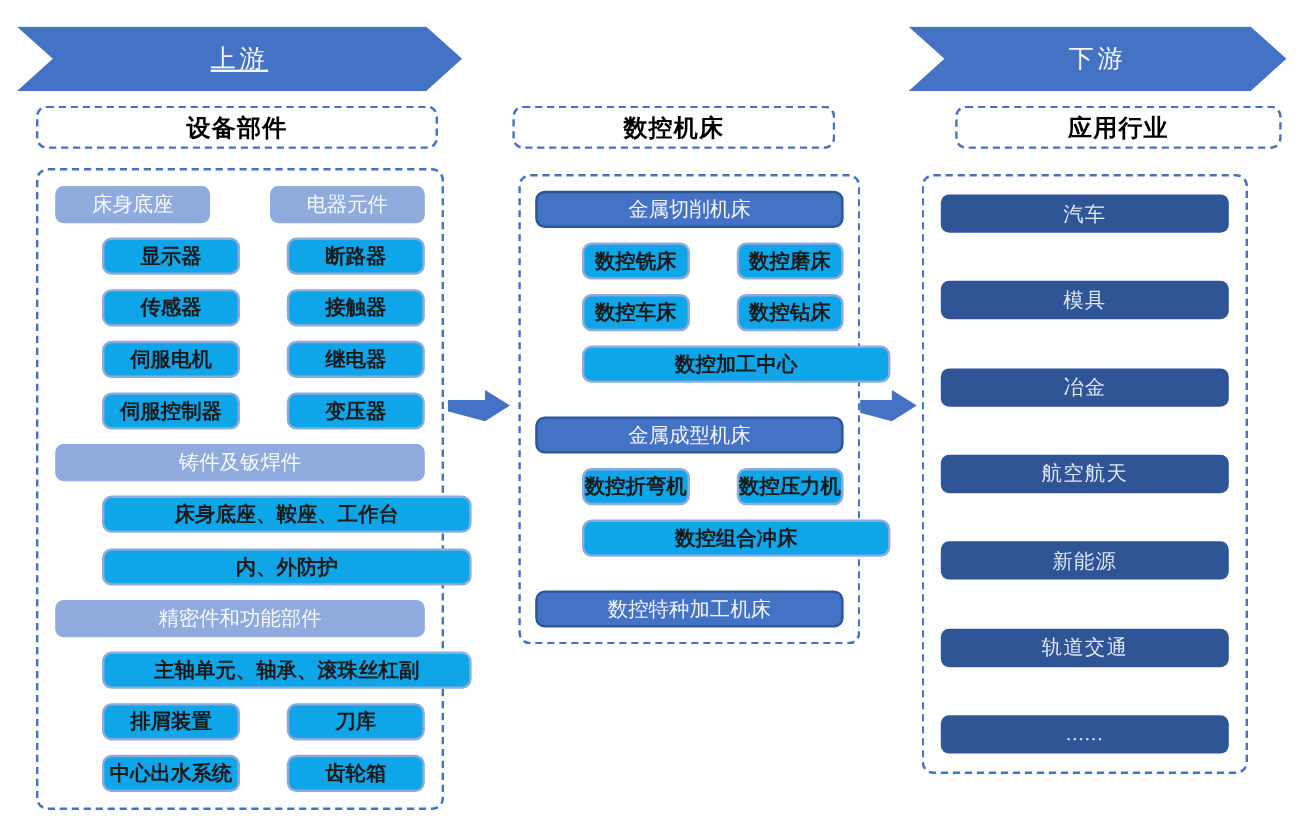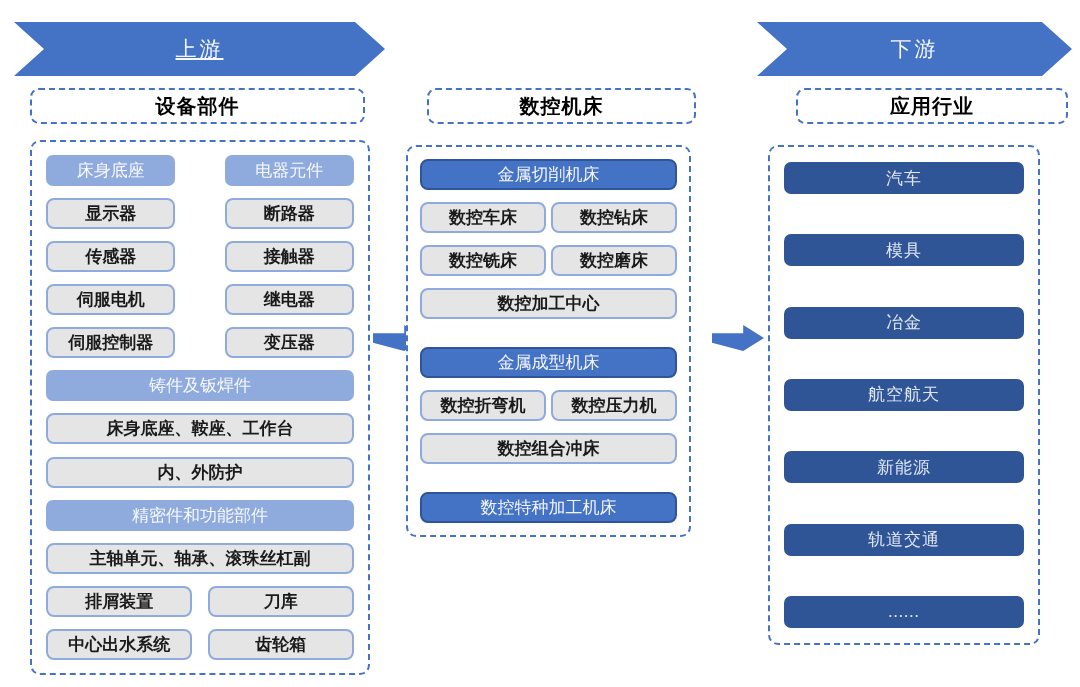--- a/index.html
+++ b/index.html
@@ -35,34 +35,34 @@
   .cat-1{left:30px;width:335px;}
   .cat-2{left:427px;width:269px;}
   .cat-3{left:796px;width:272px;}
 
   
   .panel{
     position:absolute;border:2px dashed var(--blue);border-radius:10px;background:#fff;
     display:flex;flex-direction:column;
   }
   .panel-1{left:30px;top:140px;width:340px;height:535px;padding:13px 14px;justify-content:space-between;}
-  .panel-2{left:406px;top:145px;width:285px;height:392px;padding:12px 12px;gap:12px;}
+  .panel-2{left:432px;top:145px;width:285px;height:392px;padding:12px 12px;gap:12px;}
   .panel-3{left:768px;top:145px;width:272px;height:500px;padding:15px 14px;justify-content:space-between;}
 
   .row{display:flex;justify-content:space-between;width:100%;}
   .cell-n{width:42%;}   
   .cell-w{width:47.5%;} 
   .cell-m{width:49%;}   
   .fullw{width:100%;}
 
   .box{
     display:flex;align-items:center;justify-content:center;
     height:31px;border-radius:8px;font-size:17px;line-height:1;
   }
-  .box.white{background:#e5e5e5;border:2px solid var(--light-blue);color:var(--ink);font-weight:700;}
+  .box.white{background:#0ea5e9;border:2px solid var(--light-blue);color:var(--ink);font-weight:700;margin-left:39px;}
   .box.light{background:var(--light-blue);color:#f7f9fd;font-weight:400;border-radius:7px;}
   .box.mid{background:var(--blue);border:2px solid var(--mid-border);color:#f2f5fb;height:32px;font-weight:400;}
   .box.dark{background:var(--dark-blue);color:#dfe6f4;height:32px;font-weight:400;border-radius:7px;letter-spacing:1px;}
   .extra{margin-top:16px;}
 
   
   .flow-arrow{
     position:absolute;top:325px;width:52px;height:26px;background:var(--blue);
     clip-path:polygon(0 32%, 60% 32%, 60% 0, 100% 50%, 60% 100%, 0 68%);
   }
@@ -126,26 +126,26 @@
     </div>
     <div class="row">
       <div class="box white cell-w">中心出水系统</div>
       <div class="box white cell-w">齿轮箱</div>
     </div>
   </div>
 
   <div class="panel panel-2">
     <div class="box mid fullw">金属切削机床</div>
     <div class="row">
+      <div class="box white cell-m">数控铣床</div>
+      <div class="box white cell-m">数控磨床</div>
+    </div>
+    <div class="row">
       <div class="box white cell-m">数控车床</div>
       <div class="box white cell-m">数控钻床</div>
-    </div>
-    <div class="row">
-      <div class="box white cell-m">数控铣床</div>
-      <div class="box white cell-m">数控磨床</div>
     </div>
     <div class="box white fullw">数控加工中心</div>
     <div class="box mid fullw extra">金属成型机床</div>
     <div class="row">
       <div class="box white cell-m">数控折弯机</div>
       <div class="box white cell-m">数控压力机</div>
     </div>
     <div class="box white fullw">数控组合冲床</div>
     <div class="box mid fullw extra">数控特种加工机床</div>
   </div>

